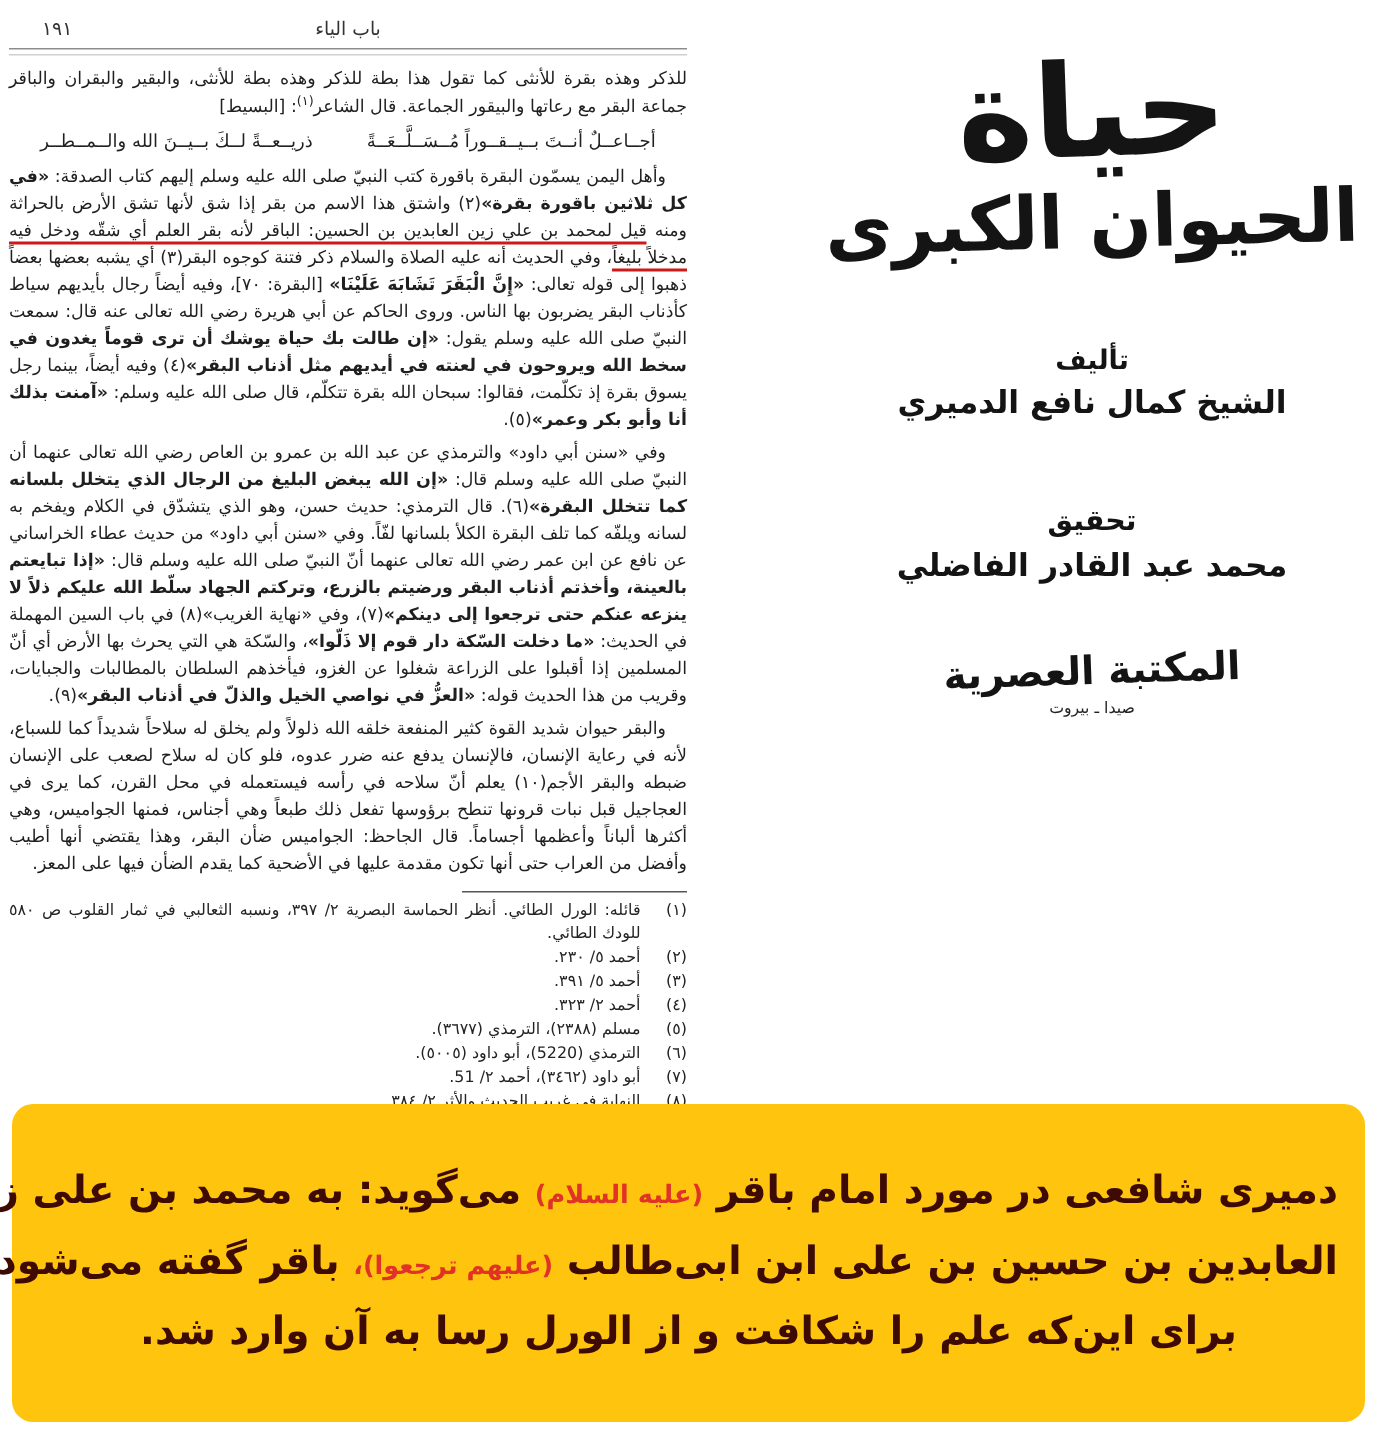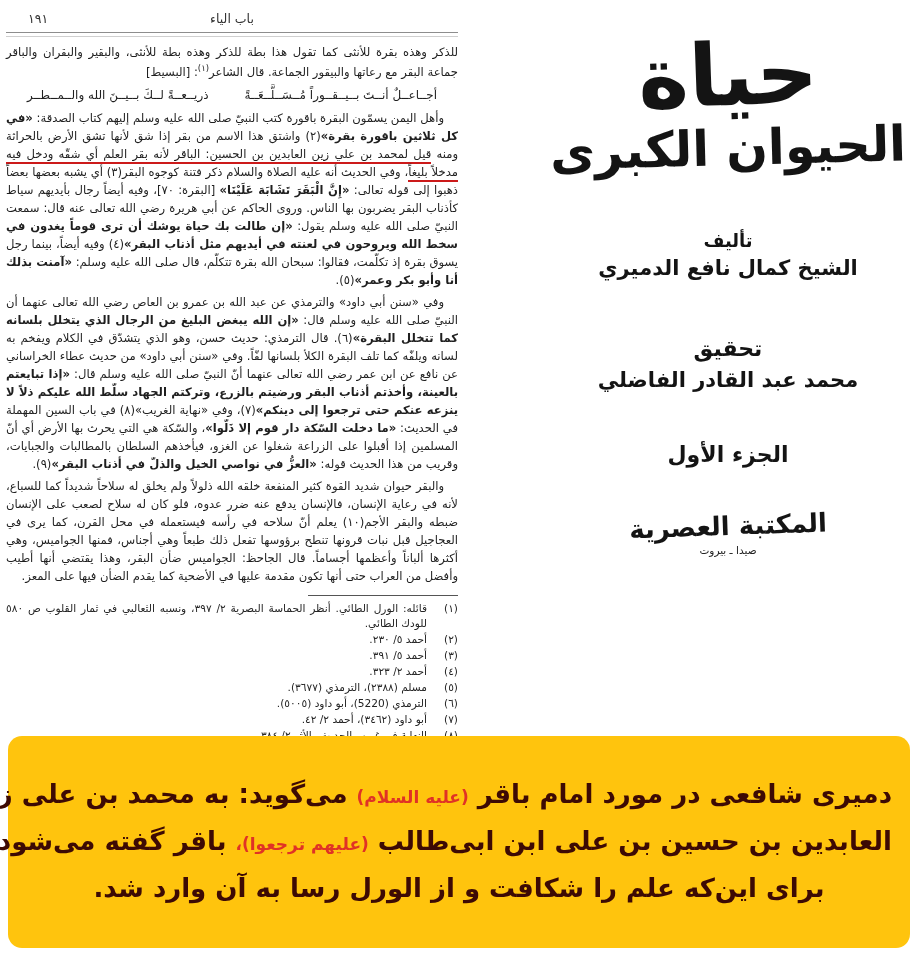--- a/index.html
+++ b/index.html
@@ -29,21 +29,21 @@
   .fn .num{min-width:25px;white-space:nowrap;}
   .fn .txt{flex:1;}
   .fn.indent{padding-right:150px;}
   
   .title-col{position:absolute;top:0;left:542px;width:372px;text-align:center;direction:rtl;color:#141414;}
   .t1{font-size:86px;font-weight:bold;margin-top:30px;line-height:1.05;transform:rotate(-2deg);}
   .t2{font-size:49px;font-weight:bold;margin-top:2px;line-height:1.1;transform:rotate(-1.5deg);white-space:nowrap;}
   .byline{margin-top:54px;font-size:18px;font-weight:bold;}
   .author{font-size:21px;font-weight:bold;margin-top:5px;white-space:nowrap;}
   .death{font-size:14px;font-weight:bold;margin-top:4px;}
-  .tahqiq{margin-top:56px;font-size:22px;font-weight:bold;}
+  .tahqiq{margin-top:56px;font-size:19px;font-weight:bold;}
   .editor{font-size:21px;font-weight:bold;margin-top:7px;white-space:nowrap;}
   .volume{margin-top:50px;font-size:22px;font-weight:bold;}
   .publisher{margin-top:44px;font-size:26px;font-weight:bold;transform:rotate(-2deg);}
   .city{font-size:10.5px;margin-top:3px;letter-spacing:1px;color:#222;}
   
   .annotation{
     position:absolute;left:8px;top:736px;width:902px;height:212px;box-sizing:border-box;
     background:var(--annotation-bg,#ffc40d);color:var(--annotation-text,#3d0a04);
     border-radius:14px;direction:rtl;text-align:center;font-weight:bold;
     display:flex;flex-direction:column;justify-content:center;gap:13px;padding:8px 18px;
@@ -97,21 +97,21 @@
       <div class="fn">
           <span class="num">(٥)</span>
           <span class="txt">مسلم (٢٣٨٨)، الترمذي (٣٦٧٧).</span>
         </div>
       <div class="fn">
           <span class="num">(٦)</span>
           <span class="txt">الترمذي (5220)، أبو داود (٥٠٠٥).</span>
         </div>
       <div class="fn">
           <span class="num">(٧)</span>
-          <span class="txt">أبو داود (٣٤٦٢)، أحمد ٢/ ٤٢.</span>
+          <span class="txt">أبو داود (٣٤٦٢)، أحمد ٢/ 51.</span>
         </div>
       <div class="fn">
           <span class="num">(٨)</span>
           <span class="txt">النهاية في غريب الحديث والأثر ٢/ ٣٨٤.</span>
         </div>
       <div class="fn">
           <span class="num">(٩)</span>
           <span class="txt">المصدر نفسه.</span>
         </div>
       <div class="fn indent">
@@ -121,21 +121,20 @@
     </div>
   </div>
 
   <div class="title-col">
     <div class="t1">حياة</div>
     <div class="t2">الحيوان الكبرى</div>
     <div class="byline">تأليف</div>
     <div class="author">الشيخ كمال نافع الدميري</div>
     <div class="tahqiq">تحقيق</div>
     <div class="editor">محمد عبد القادر الفاضلي</div>
-    <div class="volume">الجزء الأول</div>
     <div class="publisher">المكتبة العصرية</div>
     <div class="city">صيدا ـ بيروت</div>
   </div>
 </div>
 
 <div class="annotation">
   <div class="ann-line"><span>دمیری شافعی در مورد امام باقر </span><span class="red">(علیه السلام)</span><span> می‌گوید: به محمد بن علی زین</span></div>
   <div class="ann-line"><span>العابدین بن حسین بن علی ابن ابی‌طالب </span><span class="red">(علیهم ترجعوا)،</span><span> باقر گفته می‌شود؛</span></div>
   <div class="ann-line"><span>برای این‌که علم را شکافت و از الورل رسا به آن وارد شد.</span></div>
 </div>

